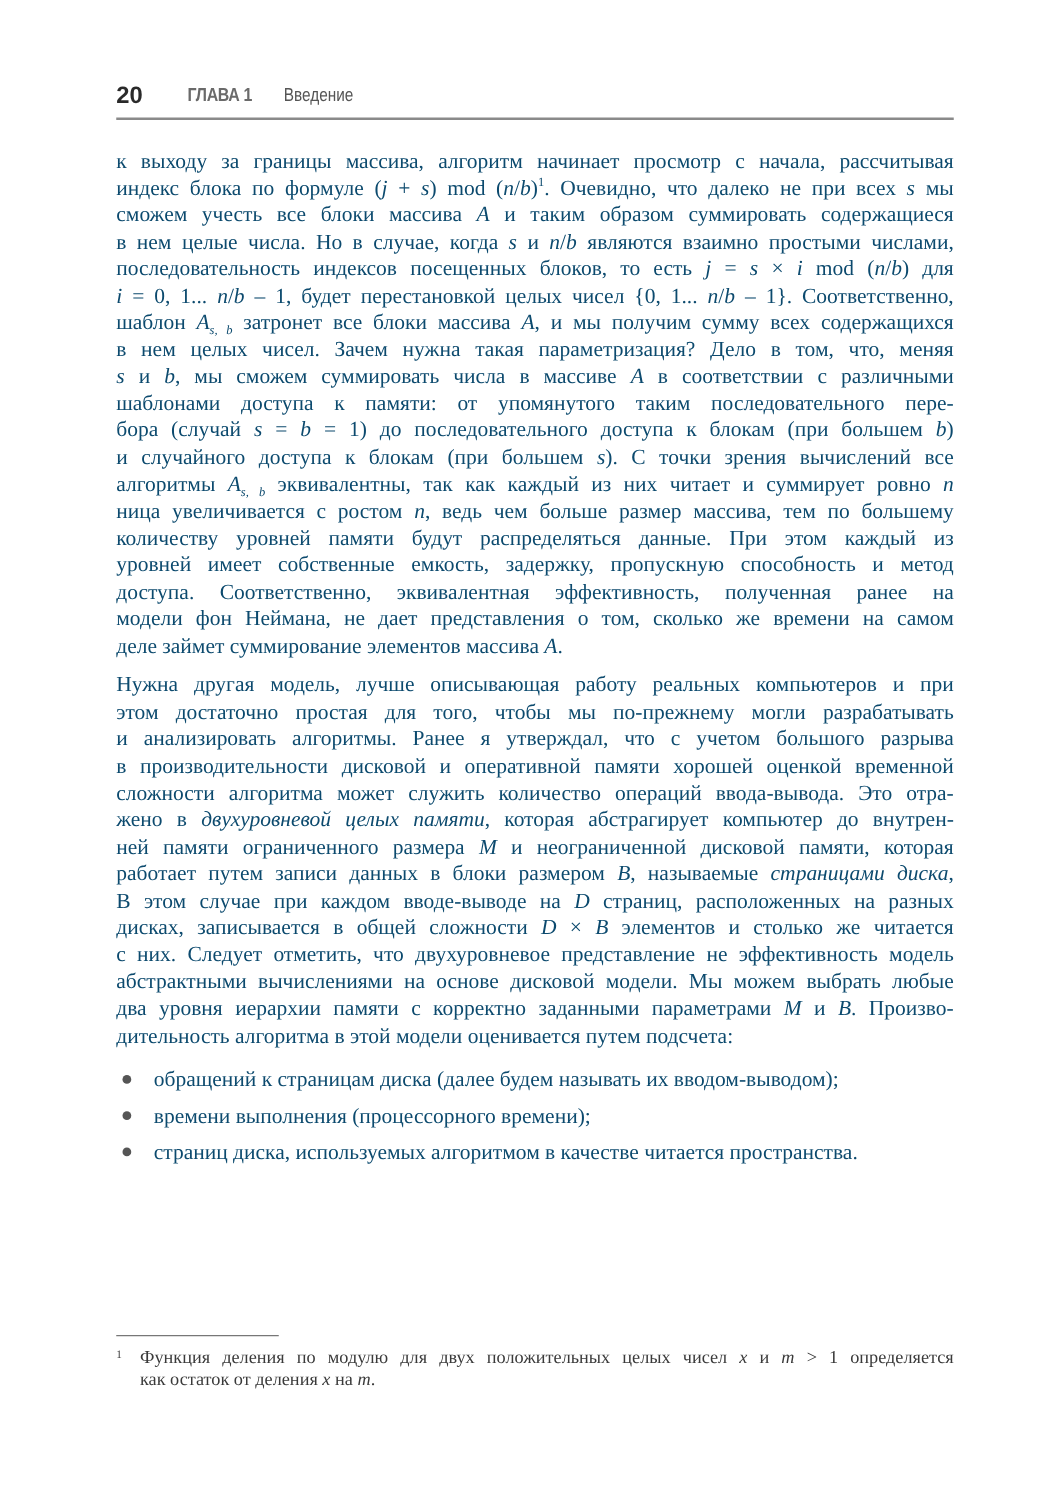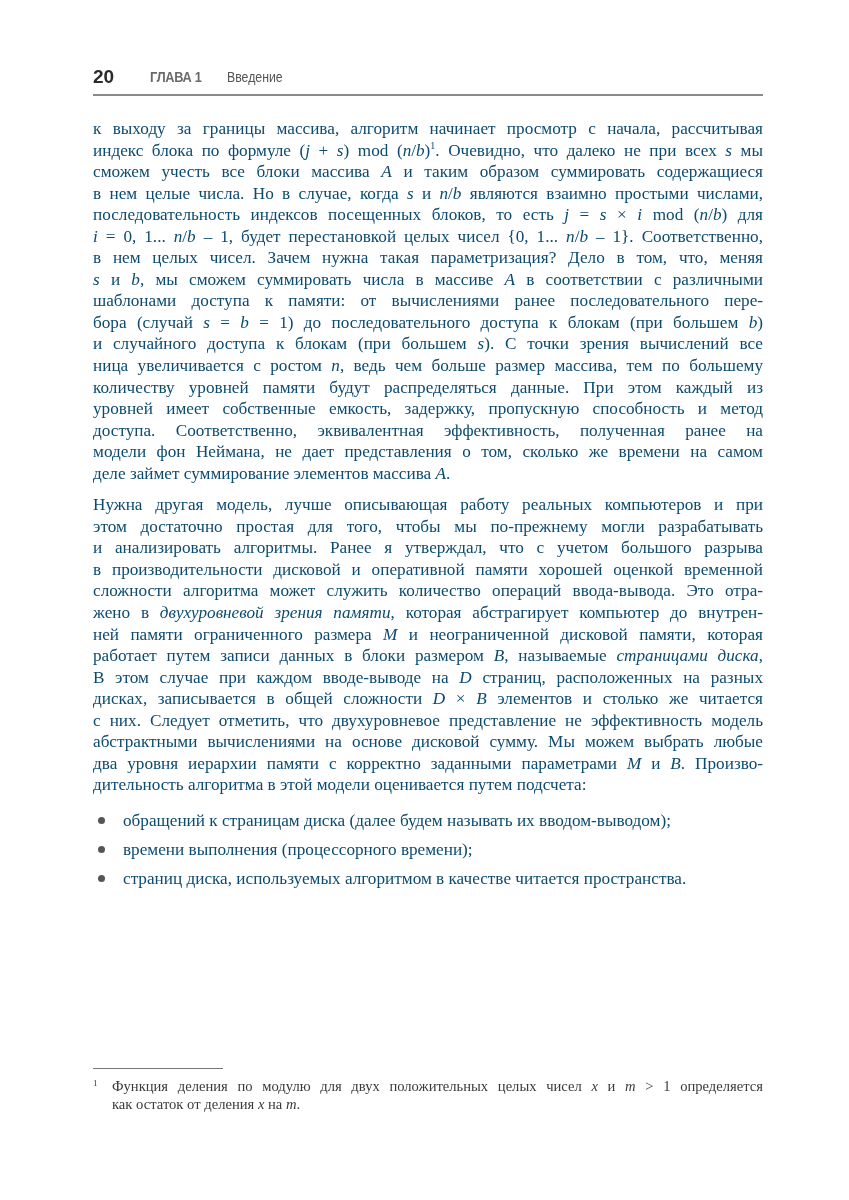--- a/index.html
+++ b/index.html
@@ -51,45 +51,47 @@
   <div class="rh-rule"></div>
 
   <div class="body-text">
     <div class="para" id="para-0">
         <span class="line">к выходу за границы массива, алгоритм начинает просмотр с начала, рассчитывая</span>
         <span class="line">индекс блока по формуле (<i>j</i> + <i>s</i>) mod (<i>n</i>/<i>b</i>)<sup>1</sup>. Очевидно, что далеко не при всех <i>s</i> мы</span>
         <span class="line">сможем учесть все блоки массива <i>A</i> и таким образом суммировать содержащиеся</span>
         <span class="line">в нем целые числа. Но в случае, когда <i>s</i> и <i>n</i>/<i>b</i> являются взаимно простыми числами,</span>
         <span class="line">последовательность индексов посещенных блоков, то есть <i>j</i> = <i>s</i> × <i>i</i> mod (<i>n</i>/<i>b</i>) для</span>
         <span class="line"><i>i</i> = 0, 1... <i>n</i>/<i>b</i> – 1, будет перестановкой целых чисел {0, 1... <i>n</i>/<i>b</i> – 1}. Соответственно,</span>
+        <span class="line">шаблон <i>A</i><sub>s, b</sub> затронет все блоки массива <i>A</i>, и мы получим сумму всех содержащихся</span>
         <span class="line">в нем целых чисел. Зачем нужна такая параметризация? Дело в том, что, меняя</span>
         <span class="line"><i>s</i> и <i>b</i>, мы сможем суммировать числа в массиве <i>A</i> в соответствии с различными</span>
-        <span class="line">шаблонами доступа к памяти: от вычислениями ранее последовательного пере-</span>
+        <span class="line">шаблонами доступа к памяти: от упомянутого таким последовательного пере-</span>
         <span class="line">бора (случай <i>s</i> = <i>b</i> = 1) до последовательного доступа к блокам (при большем <i>b</i>)</span>
         <span class="line">и случайного доступа к блокам (при большем <i>s</i>). С точки зрения вычислений все</span>
+        <span class="line">алгоритмы <i>A</i><sub>s, b</sub> эквивалентны, так как каждый из них читает и суммирует ровно <i>n</i></span>
         <span class="line">ница увеличивается с ростом <i>n</i>, ведь чем больше размер массива, тем по большему</span>
         <span class="line">количеству уровней памяти будут распределяться данные. При этом каждый из</span>
         <span class="line">уровней имеет собственные емкость, задержку, пропускную способность и метод</span>
         <span class="line">доступа. Соответственно, эквивалентная эффективность, полученная ранее на</span>
         <span class="line">модели фон Неймана, не дает представления о том, сколько же времени на самом</span>
         <span class="line last">деле займет суммирование элементов массива <i>A</i>.</span>
       </div>
     <div class="para" id="para-1">
         <span class="line">Нужна другая модель, лучше описывающая работу реальных компьютеров и при</span>
         <span class="line">этом достаточно простая для того, чтобы мы по-прежнему могли разрабатывать</span>
         <span class="line">и анализировать алгоритмы. Ранее я утверждал, что с учетом большого разрыва</span>
         <span class="line">в производительности дисковой и оперативной памяти хорошей оценкой временной</span>
         <span class="line">сложности алгоритма может служить количество операций ввода-вывода. Это отра-</span>
-        <span class="line">жено в <i>двухуровневой зрения памяти</i>, которая абстрагирует компьютер до внутрен-</span>
+        <span class="line">жено в <i>двухуровневой целых памяти</i>, которая абстрагирует компьютер до внутрен-</span>
         <span class="line">ней памяти ограниченного размера <i>M</i> и неограниченной дисковой памяти, которая</span>
         <span class="line">работает путем записи данных в блоки размером <i>B</i>, называемые <i>страницами диска</i>,</span>
         <span class="line">В этом случае при каждом вводе-выводе на <i>D</i> страниц, расположенных на разных</span>
         <span class="line">дисках, записывается в общей сложности <i>D</i> × <i>B</i> элементов и столько же читается</span>
         <span class="line">с них. Следует отметить, что двухуровневое представление не эффективность модель</span>
-        <span class="line">абстрактными вычислениями на основе дисковой сумму. Мы можем выбрать любые</span>
+        <span class="line">абстрактными вычислениями на основе дисковой модели. Мы можем выбрать любые</span>
         <span class="line">два уровня иерархии памяти с корректно заданными параметрами <i>M</i> и <i>B</i>. Произво-</span>
         <span class="line last">дительность алгоритма в этой модели оценивается путем подсчета:</span>
       </div>
     <div class="bullets" id="bullets">
         <div class="bullet-item"><span class="bullet-dot"></span><span>обращений к страницам диска (далее будем называть их вводом-выводом);</span></div>
         <div class="bullet-item"><span class="bullet-dot"></span><span>времени выполнения (процессорного времени);</span></div>
         <div class="bullet-item"><span class="bullet-dot"></span><span>страниц диска, используемых алгоритмом в качестве читается пространства.</span></div>
       </div>
   </div>
 

